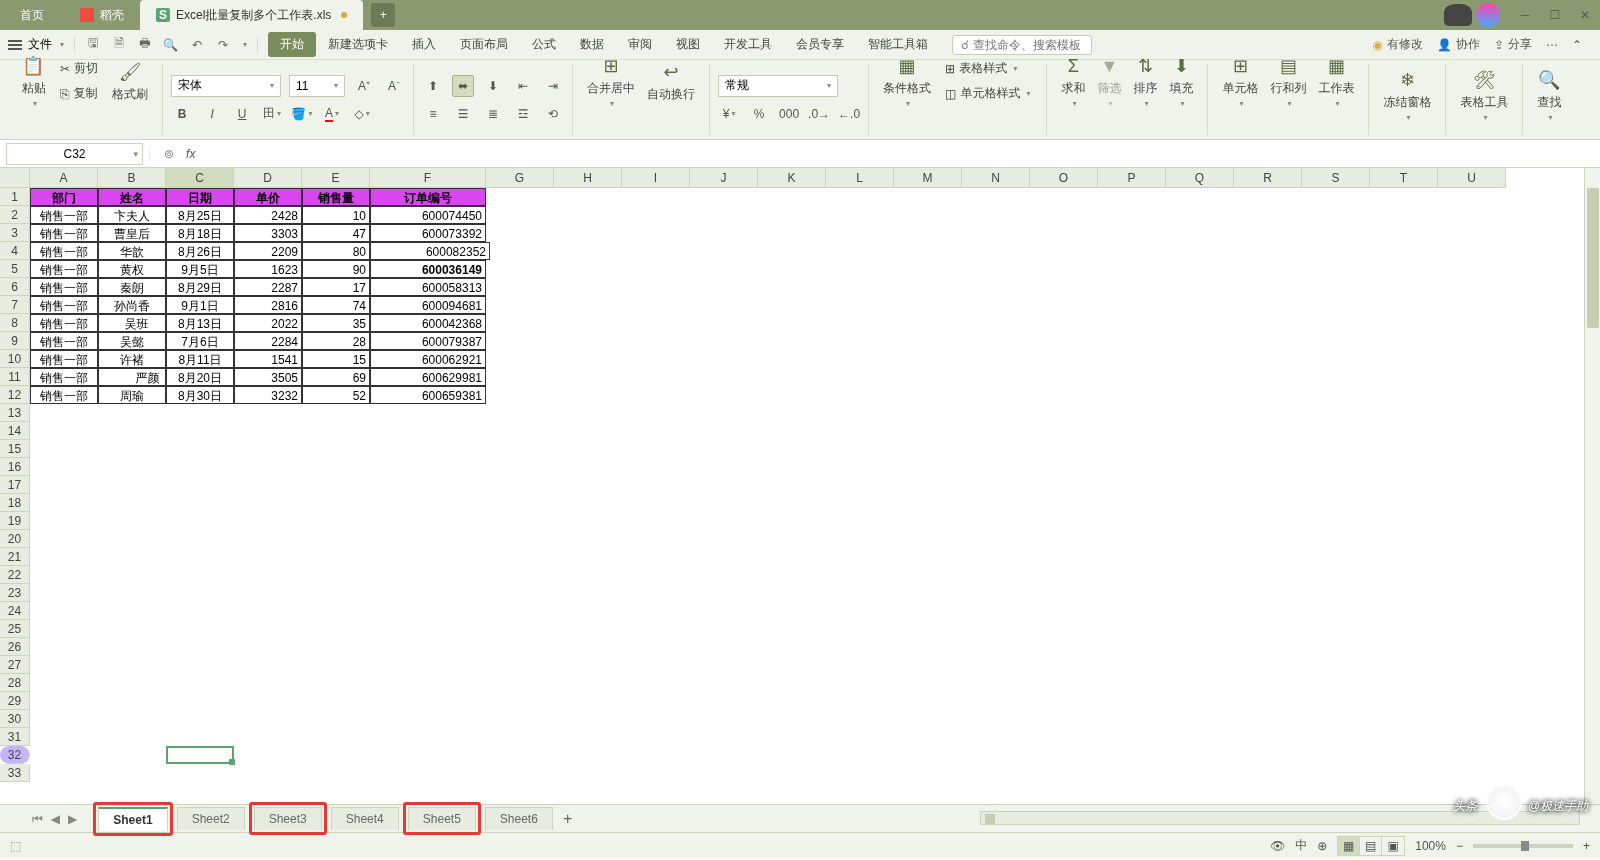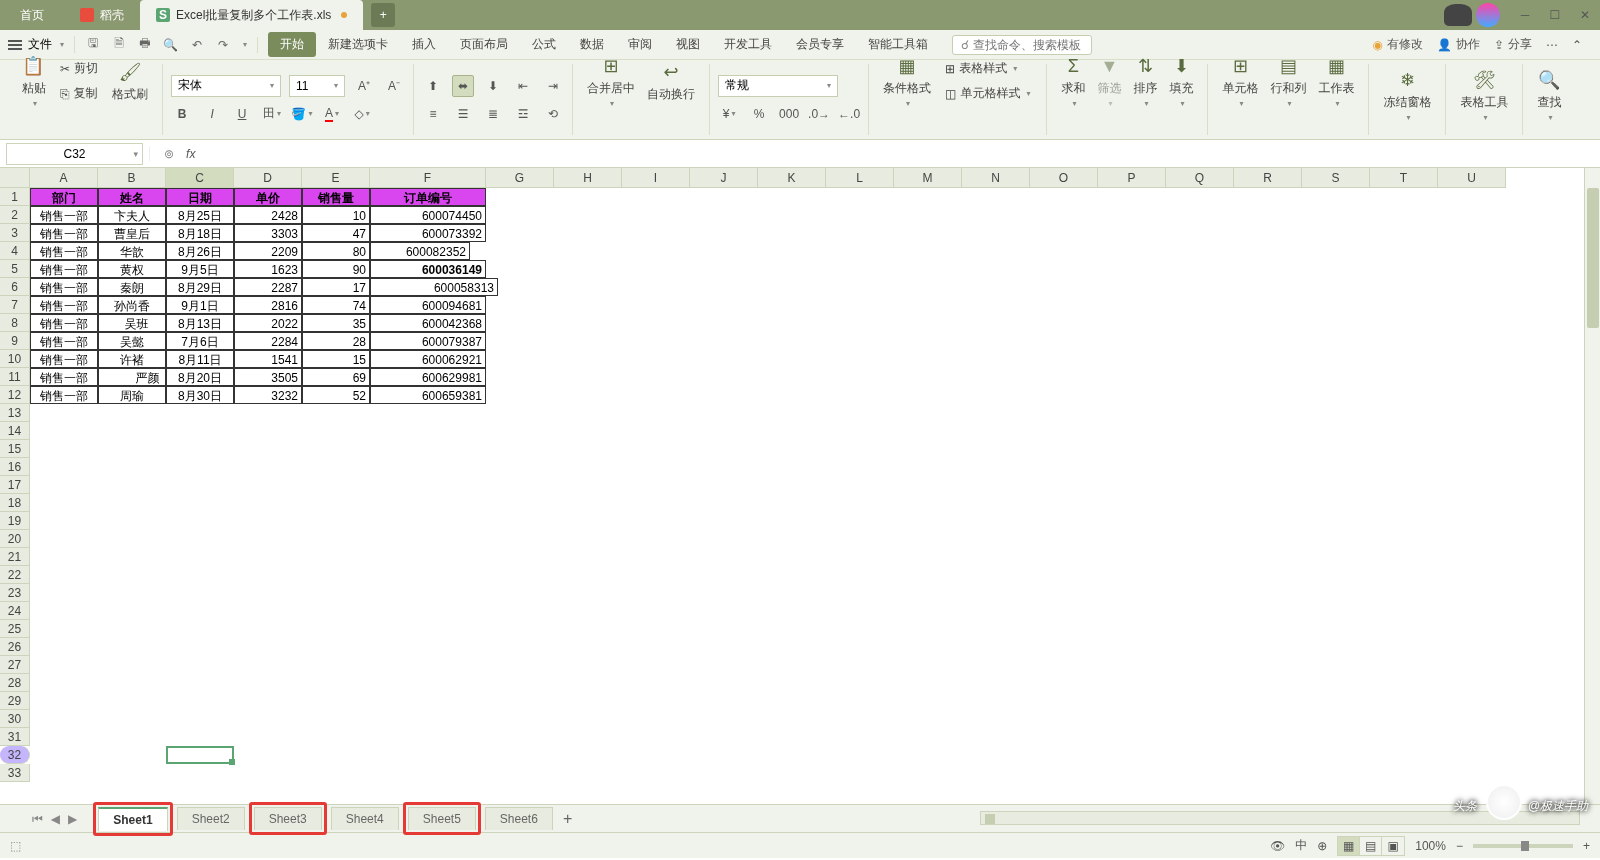--- a/index.html
+++ b/index.html
@@ -464,33 +464,33 @@
         <div class="cell data" style="left: 68px; top: 36px; width: 68px;">曹皇后</div>
         <div class="cell data" style="left: 136px; top: 36px; width: 68px;">8月18日</div>
         <div class="cell data num" style="left: 204px; top: 36px; width: 68px;">3303</div>
         <div class="cell data num" style="left: 272px; top: 36px; width: 68px;">47</div>
         <div class="cell data num" style="left: 340px; top: 36px; width: 116px;">600073392</div>
         <div class="cell data" style="left: 0px; top: 54px; width: 68px;">销售一部</div>
         <div class="cell data" style="left: 68px; top: 54px; width: 68px;">华歆</div>
         <div class="cell data" style="left: 136px; top: 54px; width: 68px;">8月26日</div>
         <div class="cell data num" style="left: 204px; top: 54px; width: 68px;">2209</div>
         <div class="cell data num" style="left: 272px; top: 54px; width: 68px;">80</div>
-        <div class="cell data num" style="left: 340px; top: 54px; width: 100px;">600082352</div>
+        <div class="cell data num" style="left: 340px; top: 54px; width: 120px;">600082352</div>
         <div class="cell data" style="left: 0px; top: 72px; width: 68px;">销售一部</div>
         <div class="cell data" style="left: 68px; top: 72px; width: 68px;">黄权</div>
         <div class="cell data" style="left: 136px; top: 72px; width: 68px;">9月5日</div>
         <div class="cell data num" style="left: 204px; top: 72px; width: 68px;">1623</div>
         <div class="cell data num" style="left: 272px; top: 72px; width: 68px;">90</div>
         <div class="cell data num" style="left: 340px; top: 72px; width: 116px; font-weight: bold;">600036149</div>
         <div class="cell data" style="left: 0px; top: 90px; width: 68px;">销售一部</div>
         <div class="cell data" style="left: 68px; top: 90px; width: 68px;">秦朗</div>
         <div class="cell data" style="left: 136px; top: 90px; width: 68px;">8月29日</div>
         <div class="cell data num" style="left: 204px; top: 90px; width: 68px;">2287</div>
         <div class="cell data num" style="left: 272px; top: 90px; width: 68px;">17</div>
-        <div class="cell data num" style="left: 340px; top: 90px; width: 128px;">600058313</div>
+        <div class="cell data num" style="left: 340px; top: 90px; width: 116px;">600058313</div>
         <div class="cell data" style="left: 0px; top: 108px; width: 68px;">销售一部</div>
         <div class="cell data" style="left: 68px; top: 108px; width: 68px;">孙尚香</div>
         <div class="cell data" style="left: 136px; top: 108px; width: 68px;">9月1日</div>
         <div class="cell data num" style="left: 204px; top: 108px; width: 68px;">2816</div>
         <div class="cell data num" style="left: 272px; top: 108px; width: 68px;">74</div>
         <div class="cell data num" style="left: 340px; top: 108px; width: 116px;">600094681</div>
         <div class="cell data" style="left: 0px; top: 126px; width: 68px;">销售一部</div>
         <div class="cell data" style="left: 68px; top: 126px; width: 68px; padding-left: 12px;">吴班</div>
         <div class="cell data" style="left: 136px; top: 126px; width: 68px;">8月13日</div>
         <div class="cell data num" style="left: 204px; top: 126px; width: 68px;">2022</div>

